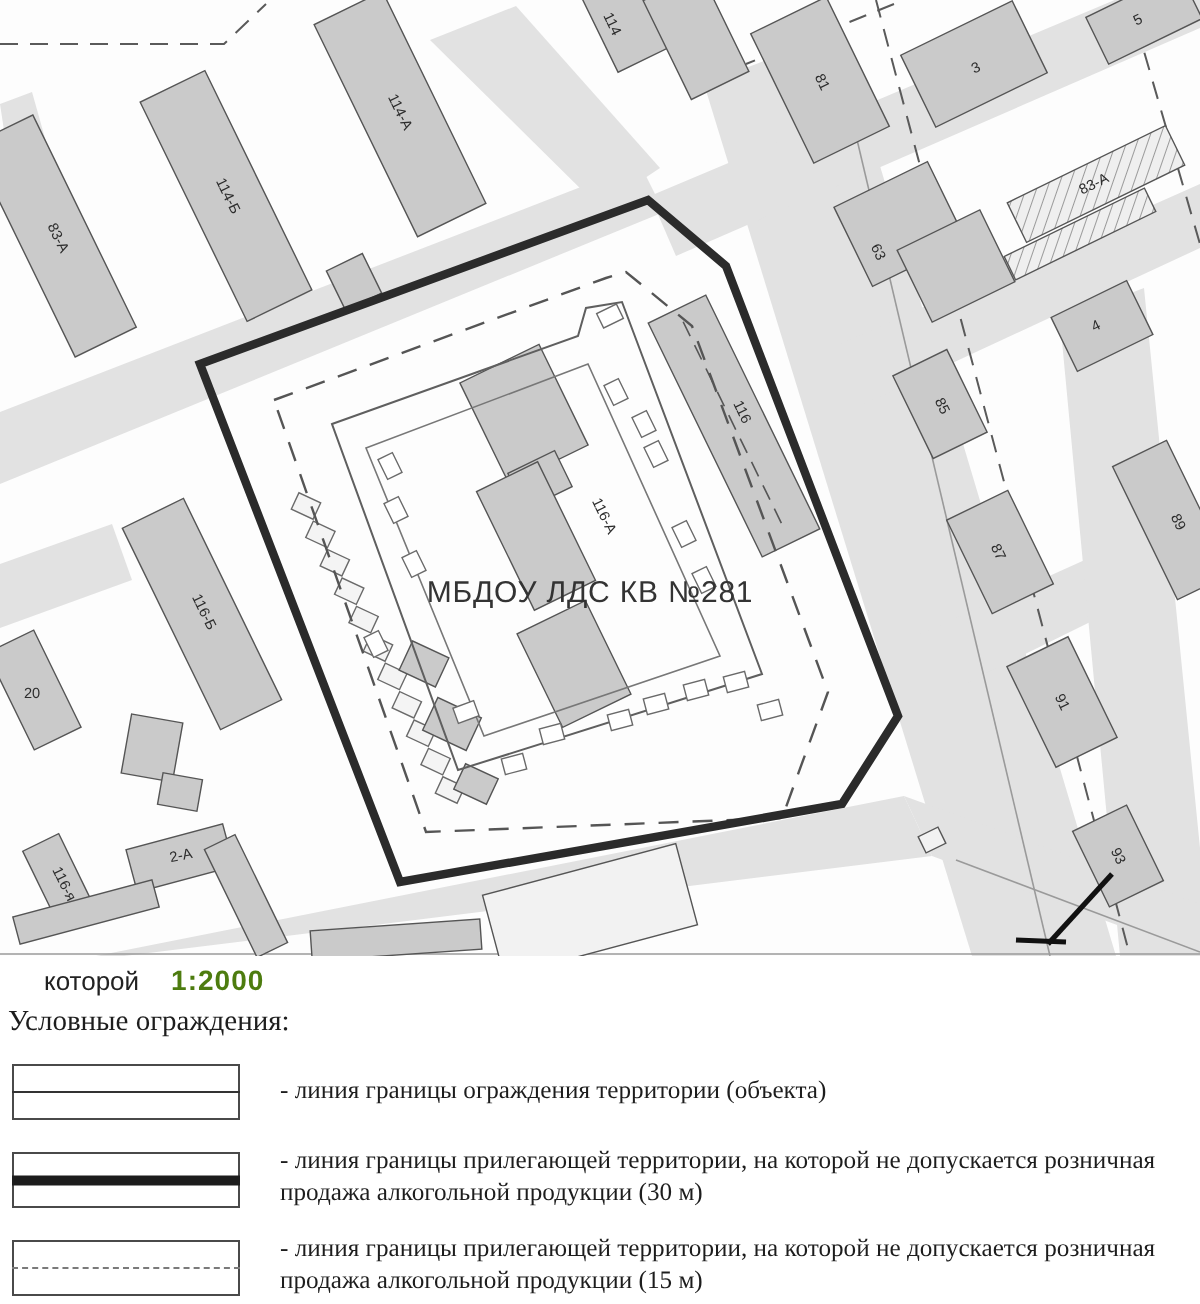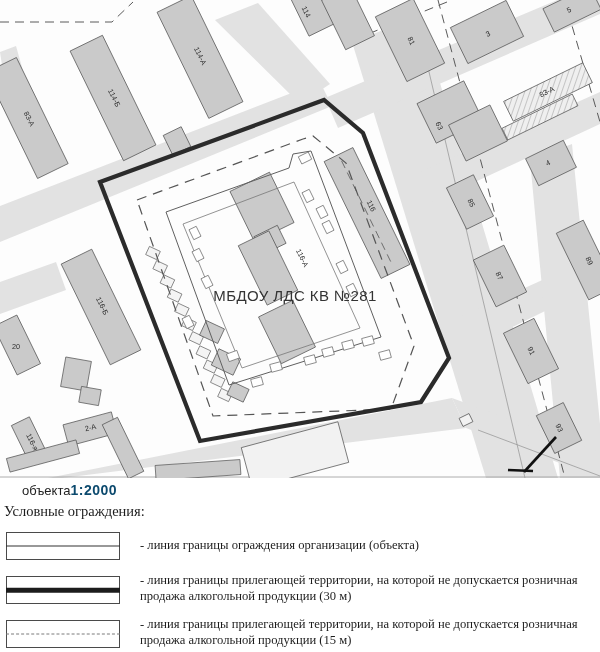--- a/index.html
+++ b/index.html
@@ -3,21 +3,21 @@
 <meta charset="utf-8">
 <style>
   html,body{margin:0;padding:0;background:#ffffff;}
   #page{position:relative;width:600px;height:652px;background:#ffffff;overflow:hidden;
         font-family:"Liberation Sans",sans-serif;}
   #map-wrap{position:absolute;left:0;top:0;width:600px;height:478px;background:#fdfdfd;}
   svg{display:block;}
   svg text{font-family:"Liberation Sans",sans-serif;}
   
   .scale-row{position:absolute;left:22px;top:482px;font-size:13px;color:#222;}
-  .scale-row .val{font-weight:bold;font-size:14px;margin-left:0;letter-spacing:0.5px;color:#0c4a6e;}
+  .scale-row .val{font-weight:bold;font-size:14px;margin-left:16px;letter-spacing:0.5px;color:#4d7c0f;}
   
   .legend-title{position:absolute;left:4px;top:503px;font-family:"Liberation Serif",serif;
                 font-size:14.5px;color:#1d1d1d;}
   .legend-item{position:absolute;left:0;width:600px;}
   .swatch{position:absolute;left:6px;width:112px;height:26px;border:1px solid #4a4a4a;background:#fff;}
   .swatch .line{position:absolute;left:-1px;right:-1px;top:50%;transform:translateY(-50%);}
   .line.thin{border-top:1.4px solid #333;}
   .line.thick{height:4.5px;background:#1c1c1c;}
   .line.dashed{border-top:1.6px dashed #7a7a7a;}
   .legend-text{position:absolute;left:140px;width:458px;font-family:"Liberation Serif",serif;
@@ -150,30 +150,30 @@
         <text x="300" y="259" transform="rotate(64 300 259)" text-anchor="middle" font-size="7.3" fill="#2d2d2d">116-А</text>
         <text x="100" y="307" transform="rotate(64 100 307)" text-anchor="middle" font-size="7.3" fill="#2d2d2d">116-Б</text>
         <text x="16" y="349" transform="rotate(0 16 349)" text-anchor="middle" font-size="7.3" fill="#2d2d2d">20</text>
         <text x="91" y="430" transform="rotate(-12 91 430)" text-anchor="middle" font-size="7.3" fill="#2d2d2d">2-А</text>
         <text x="30" y="443" transform="rotate(64 30 443)" text-anchor="middle" font-size="7.3" fill="#2d2d2d">116-я</text>
         <text x="295" y="301" text-anchor="middle" font-size="15" fill="#333" letter-spacing="0.4">МБДОУ ЛДС КВ №281</text>
       </svg>
   </div>
 
   <div class="scale-row">
-    <span>объекта</span><span class="val">1:2000</span>
+    <span>которой</span><span class="val">1:2000</span>
   </div>
 
   <div class="legend-title">Условные ограждения:</div>
 
   <div class="legend-item li-1">
     <div class="swatch">
         <div class="line thin"></div>
       </div>
-    <div class="legend-text">- линия границы ограждения организации (объекта)</div>
+    <div class="legend-text">- линия границы ограждения территории (объекта)</div>
   </div>
 
   <div class="legend-item li-2">
     <div class="swatch">
         <div class="line thick"></div>
       </div>
     <div class="legend-text">- линия границы прилегающей территории, на которой не допускается розничная продажа алкогольной продукции (30 м)</div>
   </div>
 
   <div class="legend-item li-3">

